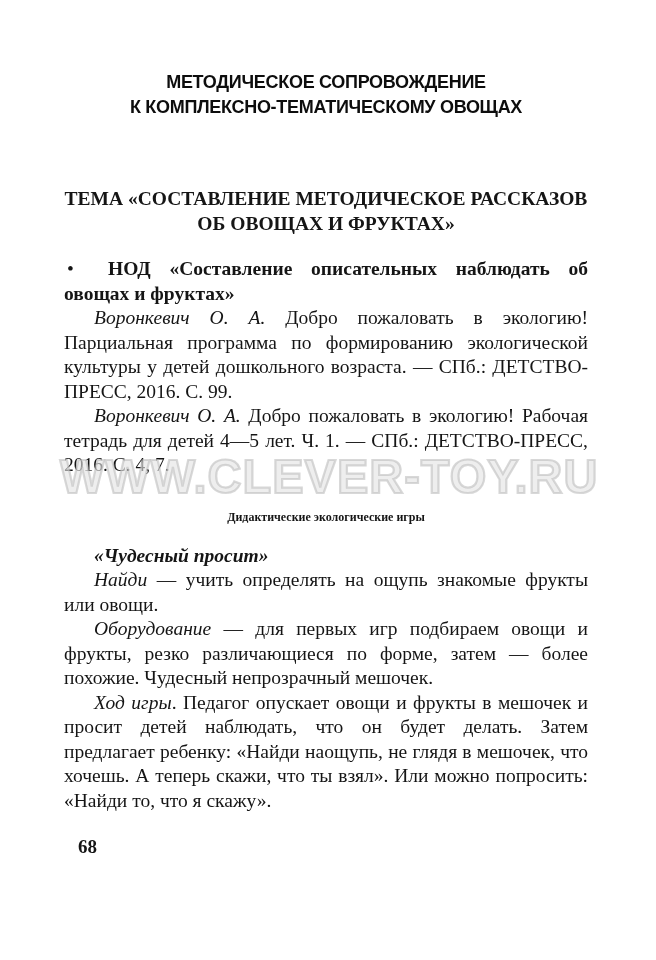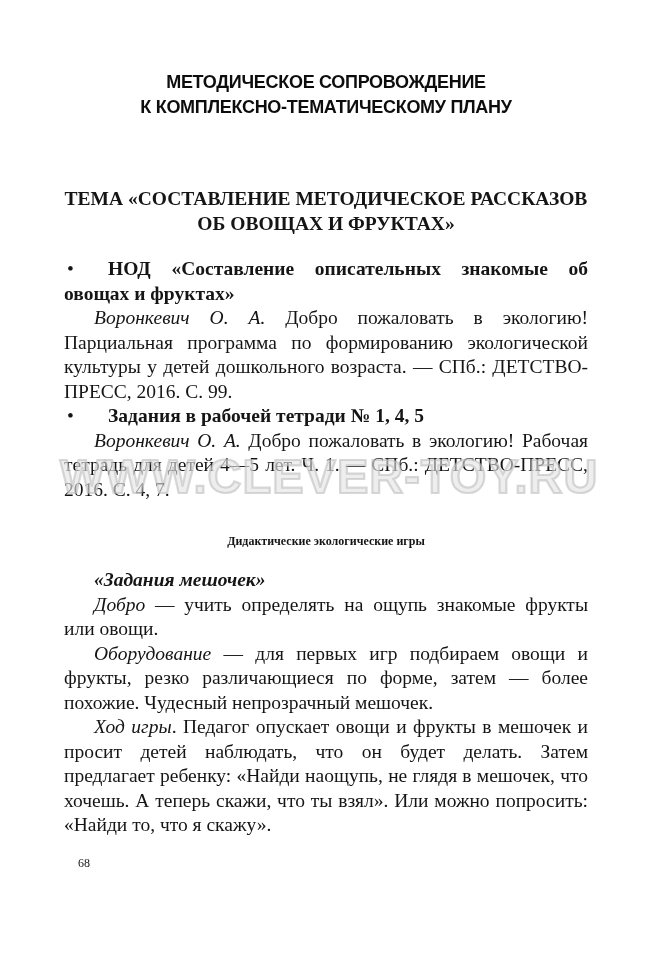--- a/index.html
+++ b/index.html
@@ -96,58 +96,58 @@
     -webkit-text-stroke: 2.2px rgba(186, 186, 186, 0.55);
     text-shadow: 0 0 1px rgba(200, 200, 200, 0.4);
     transform: scaleY(1.02);
     pointer-events: none;
     z-index: 5;
   }
   
   .page-number {
     position: absolute;
     left: 78px;
-    top: 856px;
-    font-size: 12px;
+    top: 836px;
+    font-size: 19px;
+    font-weight: bold;
   }
 </style>
 </head>
 <body>
 
 <div class="page">
 
   <div class="content">
 
     <div class="doc-header">
       <div>МЕТОДИЧЕСКОЕ СОПРОВОЖДЕНИЕ</div>
-      <div>К КОМПЛЕКСНО-ТЕМАТИЧЕСКОМУ ПЛАНУ</div>
+      <div>К КОМПЛЕКСНО-ТЕМАТИЧЕСКОМУ ОВОЩАХ</div>
     </div>
 
     <div class="theme-heading">
       <div>ТЕМА «СОСТАВЛЕНИЕ МЕТОДИЧЕСКОЕ РАССКАЗОВ</div>
       <div>ОБ ОВОЩАХ И ФРУКТАХ»</div>
     </div>
 
     <div class="bib">
 
-      <p class="bib-label"><span class="bullet">•</span><span>НОД «Составление описательных знакомые об овощах и фруктах»</span></p>
+      <p class="bib-label"><span class="bullet">•</span><span>НОД «Составление описательных наблюдать об овощах и фруктах»</span></p>
       <p class="bib-ref"><span class="italic">Воронкевич О. А.</span> <span>Добро пожаловать в экологию! Парциальная программа по формированию экологической культуры у детей дошкольного возраста. — СПб.: ДЕТСТВО-ПРЕСС, 2016. С. 99.</span></p>
 
-      <p class="bib-label"><span class="bullet">•</span><span>Задания в рабочей тетради № 1, 4, 5</span></p>
       <p class="bib-ref"><span class="italic">Воронкевич О. А.</span> <span>Добро пожаловать в экологию! Рабочая тетрадь для детей 4—5 лет. Ч. 1. — СПб.: ДЕТСТВО-ПРЕСС, 2016. С. 4, 7.</span></p>
 
 
     </div>
 
     <div class="section-heading">Дидактические экологические игры</div>
 
     <div class="game">
-      <p class="game-title">«Задания мешочек»</p>
+      <p class="game-title">«Чудесный просит»</p>
 
-      <p><span class="italic">Добро</span><span> — учить определять на ощупь знакомые фрукты или овощи.</span></p>
+      <p><span class="italic">Найди</span><span> — учить определять на ощупь знакомые фрукты или овощи.</span></p>
 
       <p><span class="italic">Оборудование</span><span> — для первых игр подбираем овощи и фрукты, резко различающиеся по форме, затем — более похожие. Чудесный непрозрачный мешочек.</span></p>
 
       <p><span class="italic">Ход игры</span><span>. Педагог опускает овощи и фрукты в мешочек и просит детей наблюдать, что он будет делать. Затем предлагает ребенку: «Найди наощупь, не глядя в мешочек, что хочешь. А теперь скажи, что ты взял». Или можно попросить: «Найди то, что я скажу».</span></p>
 
     </div>
 
   </div>
 
   <div class="watermark">WWW.CLEVER-TOY.RU</div>

